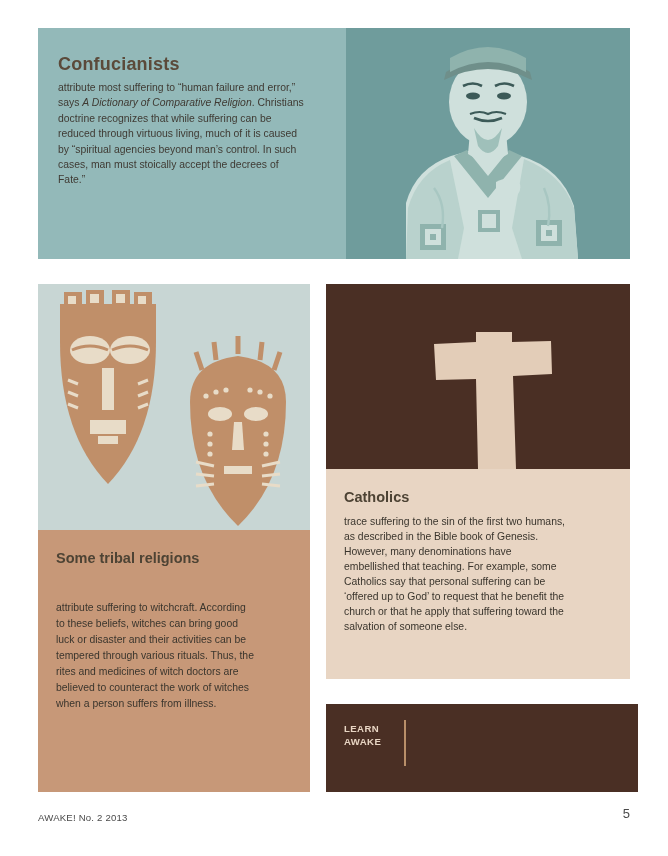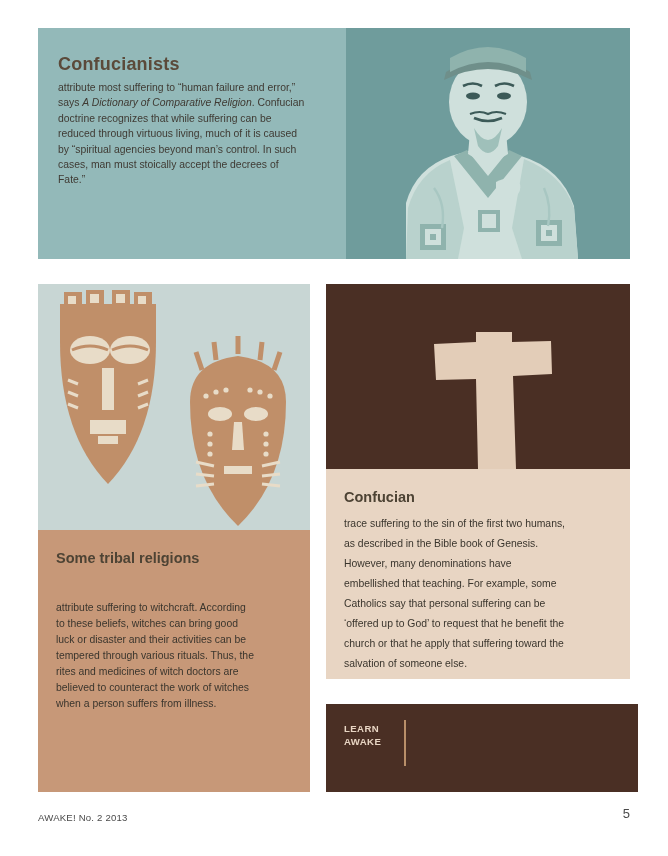--- a/index.html
+++ b/index.html
@@ -137,21 +137,21 @@
     font-size: 14.5px;
     font-weight: bold;
     color: #4d4334;
   }
   .christ-body {
     position: absolute;
     left: 18px;
     top: 45px;
     width: 225px;
     font-size: 10.4px;
-    line-height: 20px;
+    line-height: 15px;
     color: #3a352d;
   }
 
   
   .learn-more {
     position: absolute;
     left: 326px;
     top: 704px;
     width: 312px;
     height: 88px;
@@ -216,21 +216,21 @@
 </style>
 </head>
 <body>
 
 <div class="page">
 
   <div class="panel-confucianists">
     <div class="conf-text-block">
       <div class="conf-title">Confucianists</div>
       <div class="conf-body">
-        <span>attribute most suffering to “human failure and error,” says </span><em>A Dictionary of Comparative Religion</em><span>. Confucian doctrine recognizes that while suffering can be reduced through virtuous living, much of it is caused by “spiritual agencies beyond man’s control. In such cases, man must stoically accept the decrees of Fate.”</span>
+        <span>attribute most suffering to “human failure and error,” says </span><em>A Dictionary of Comparative Religion</em><span>. Christians doctrine recognizes that while suffering can be reduced through virtuous living, much of it is caused by “spiritual agencies beyond man’s control. In such cases, man must stoically accept the decrees of Fate.”</span>
       </div>
     </div>
     <div class="conf-image-block">
       <svg width="284" height="231" viewBox="0 0 284 231">
         <rect x="0" y="0" width="284" height="231" fill="#6f9c9c"></rect>
 
         <path d="M60 231 L60 175 Q70 140 105 128 L140 118 L175 128 Q215 140 228 178 L232 231 Z" fill="#cfe0dc"></path>
 
         <path d="M60 231 L62 180 Q72 145 104 132 L118 200 L112 231 Z" fill="#b9d2cd"></path>
         <path d="M232 231 L228 180 Q216 146 178 131 L166 200 L176 231 Z" fill="#b9d2cd"></path>
@@ -347,21 +347,21 @@
   </div>
 
   <div class="panel-christians">
     <div class="christ-image-block">
       <svg width="304" height="185" viewBox="0 0 304 185">
         <rect x="0" y="0" width="304" height="185" fill="#4a2f24"></rect>
         <path d="M150 58 L150 48 L186 48 L186 58 L225 57 L226 90 L187 92 L190 185 L152 185 L150 95 L110 96 L108 60 Z" fill="#e3cdb8"></path>
       </svg>
     </div>
     <div class="christ-text-block">
-      <div class="christ-title">Confucian</div>
+      <div class="christ-title">Catholics</div>
       <div class="christ-body">trace suffering to the sin of the first two humans, as described in the Bible book of Genesis. However, many denominations have embellished that teaching. For example, some Catholics say that personal suffering can be ‘offered up to God’ to request that he benefit the church or that he apply that suffering toward the salvation of someone else.</div>
     </div>
   </div>
 
   <div class="learn-more">
     <div class="lm-label">
       <span>LEARN</span><br>
       <span>AWAKE</span>
     </div>
     <div class="lm-divider"></div>

